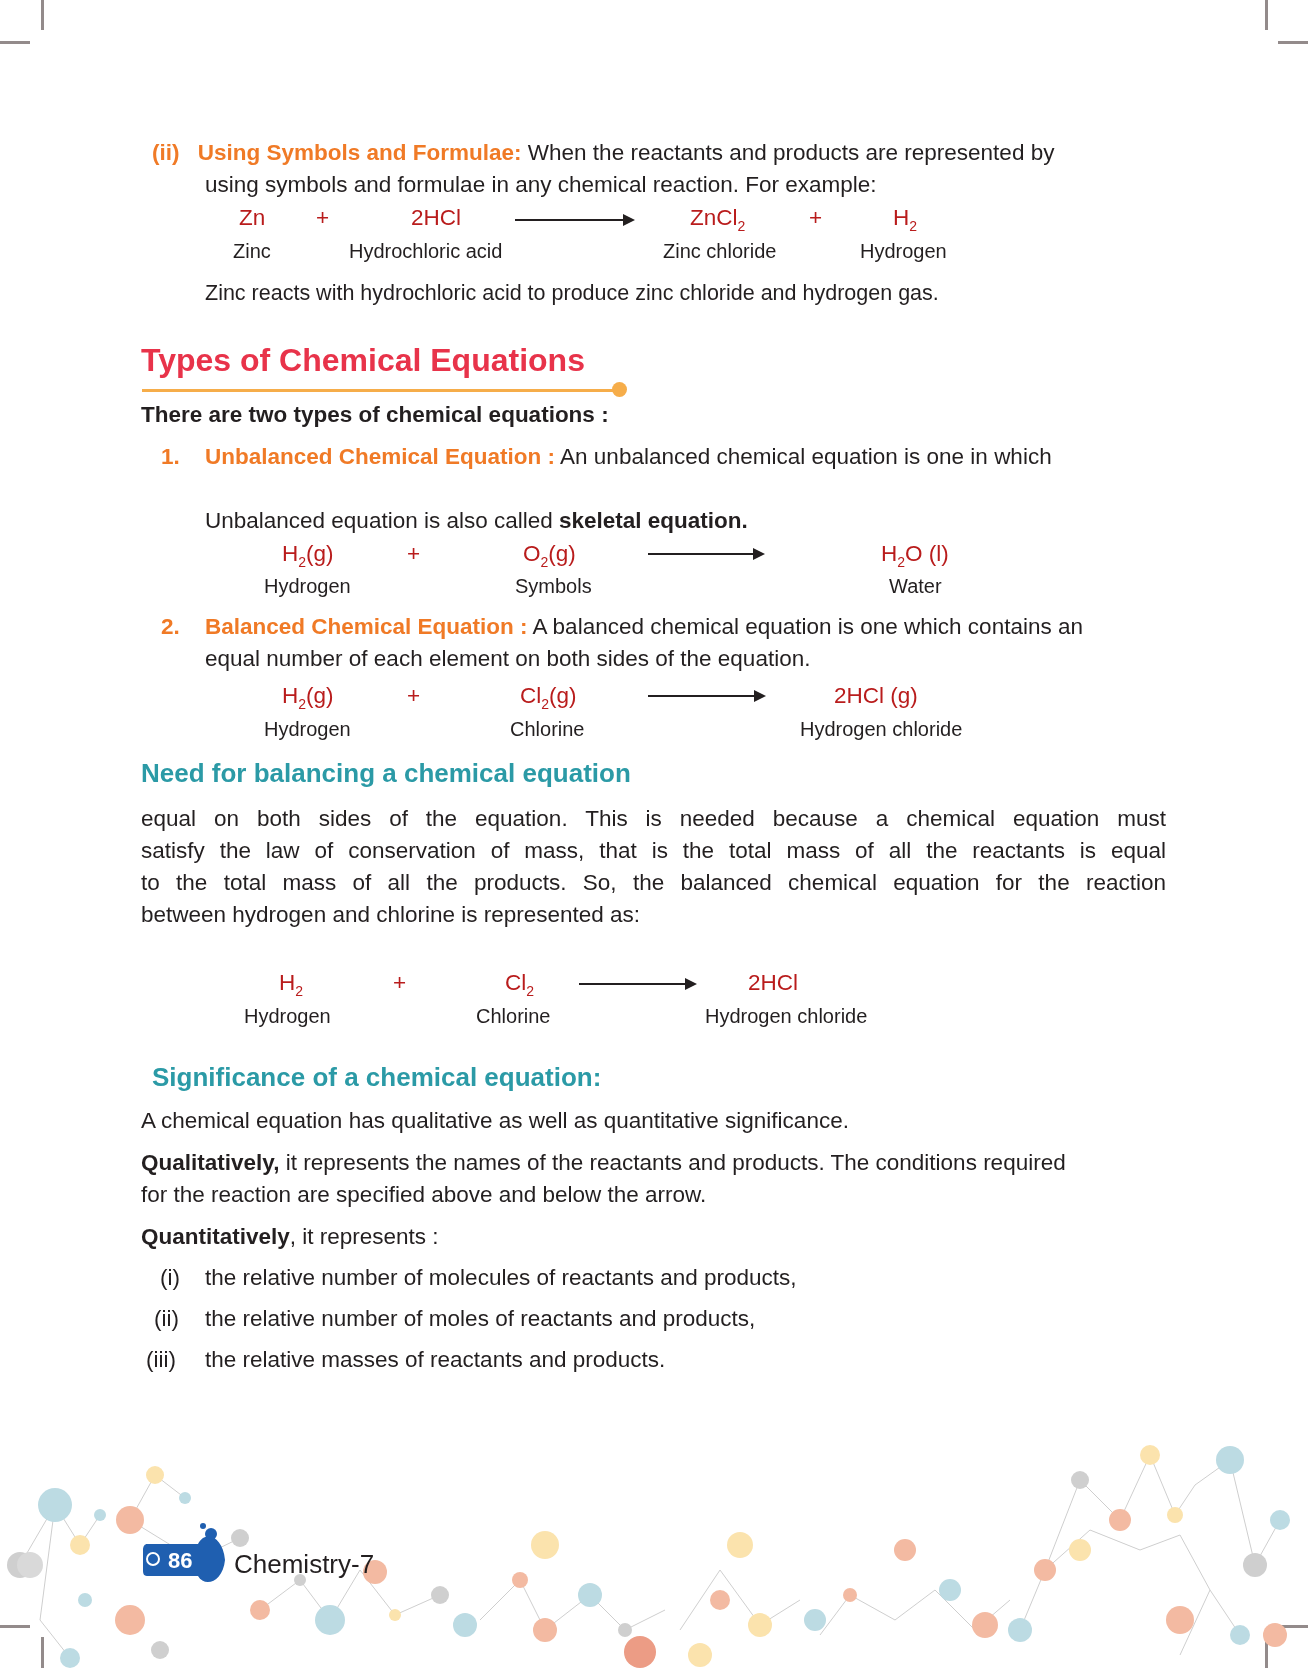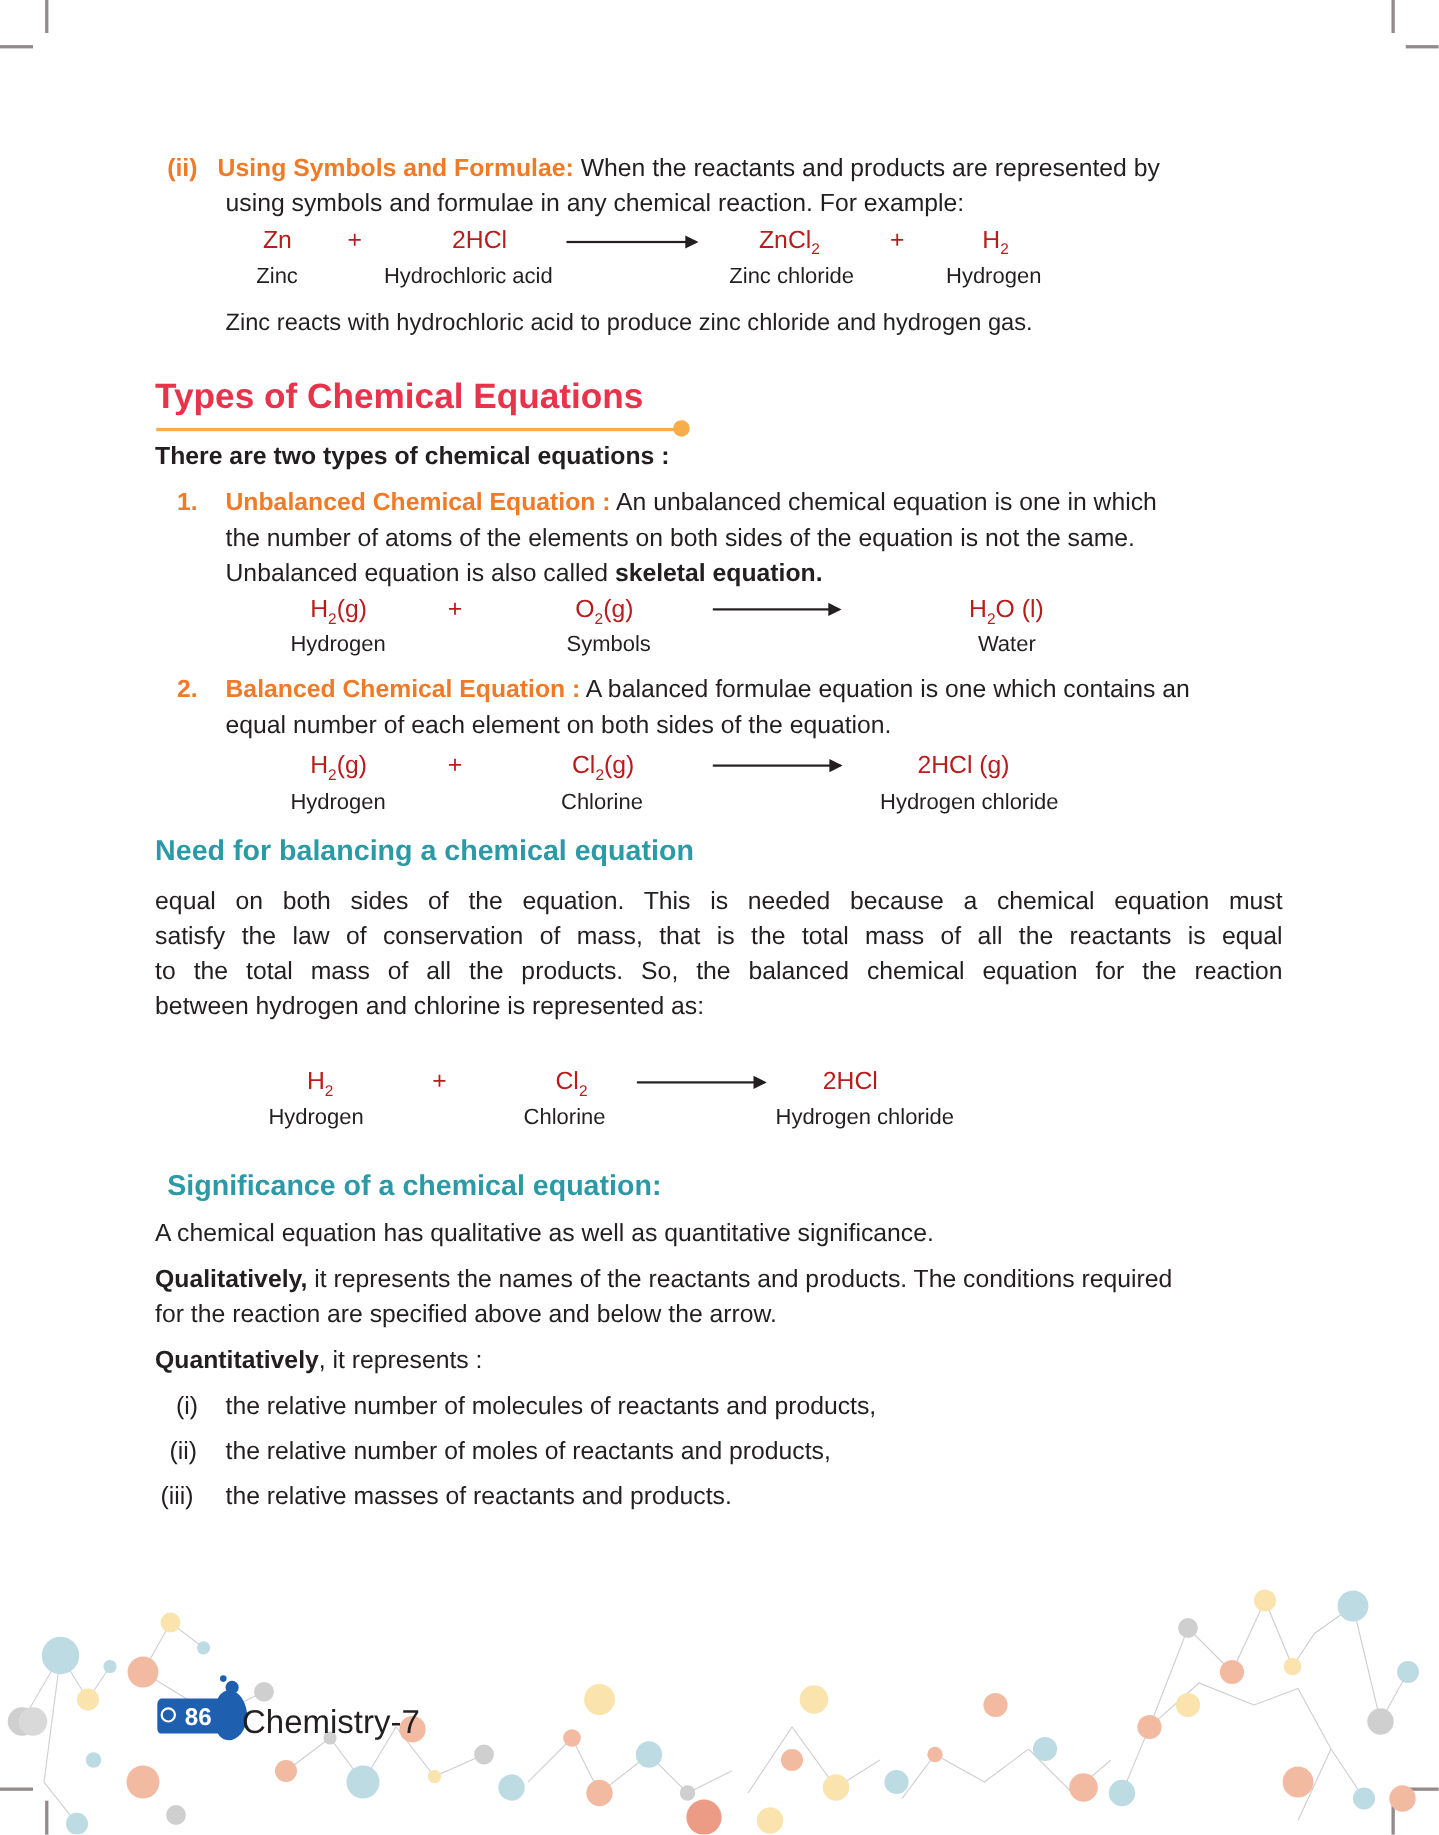--- a/index.html
+++ b/index.html
@@ -28,21 +28,21 @@
   .arrow::after {
     content: ""; position: absolute; right: -2px; top: -5px;
     border-left: 12px solid #231f20; border-top: 6px solid transparent; border-bottom: 6px solid transparent;
   }
 
   .num { position: absolute; font-size: 22.5px; line-height: 32px; font-weight: bold; color: #f07a26; }
 
   .footer-bg { position: absolute; left: 0; top: 1420px; width: 1308px; height: 248px; }
   .badge { position: absolute; left: 145px; top: 1545px; width: 80px; height: 36px; }
   .badge-text { position: absolute; left: 168px; top: 1548px; font-size: 22px; color: #ffffff; font-weight: bold; }
-  .footer-title { position: absolute; left: 220px; top: 1549px; font-size: 30px; color: #231f20; }
+  .footer-title { position: absolute; left: 234px; top: 1549px; font-size: 26px; color: #231f20; }
 </style>
 </head>
 <body>
 
 <div class="page">
 
   <div class="crop" style="left:41px;top:0;width:3px;height:30px;"></div>
   <div class="crop" style="left:0;top:41px;width:30px;height:3px;"></div>
   <div class="crop" style="left:1265px;top:0;width:3px;height:30px;"></div>
   <div class="crop" style="left:1278px;top:41px;width:30px;height:3px;"></div>
@@ -79,41 +79,40 @@
   <div class="h1-line"></div>
   <div class="h1-dot"></div>
 
   <div class="txt bold" style="left:141px;top:399px;">There are two types of chemical equations :</div>
 
   <div class="num" style="left:161px;top:441px;">1.</div>
   <div class="txt" style="left:205px;top:441px;">
     <span class="orange">Unbalanced Chemical Equation :</span>
     <span>An unbalanced chemical equation is one in which</span>
   </div>
-  <div class="txt" style="left:205px;top:473px;">the number of atoms of the elements on both sides of the equation is not the same.</div>
   <div class="txt" style="left:205px;top:505px;">
     <span>Unbalanced equation is also called </span><span class="bold">skeletal equation.</span>
   </div>
 
   <div>
     <div class="eq" style="left:282px;top:541px;"><span>H</span><sub>2</sub><span>(g)</span></div>
     <div class="eq" style="left:407px;top:541px;">+</div>
     <div class="eq" style="left:523px;top:541px;"><span>O</span><sub>2</sub><span>(g)</span></div>
     <div class="arrow" style="left:648px;top:553px;width:115px;"></div>
     <div class="eq" style="left:881px;top:541px;"><span>H</span><sub>2</sub><span>O (l)</span></div>
 
     <div class="lbl" style="left:264px;top:574px;">Hydrogen</div>
     <div class="lbl" style="left:515px;top:574px;">Symbols</div>
     <div class="lbl" style="left:889px;top:574px;">Water</div>
   </div>
 
   <div class="num" style="left:161px;top:611px;">2.</div>
   <div class="txt" style="left:205px;top:611px;">
     <span class="orange">Balanced Chemical Equation :</span>
-    <span>A balanced formulae equation is one which contains an</span>
+    <span>A balanced chemical equation is one which contains an</span>
   </div>
   <div class="txt" style="left:205px;top:643px;">equal number of each element on both sides of the equation.</div>
 
   <div>
     <div class="eq" style="left:282px;top:683px;"><span>H</span><sub>2</sub><span>(g)</span></div>
     <div class="eq" style="left:407px;top:683px;">+</div>
     <div class="eq" style="left:520px;top:683px;"><span>Cl</span><sub>2</sub><span>(g)</span></div>
     <div class="arrow" style="left:648px;top:695px;width:116px;"></div>
     <div class="eq" style="left:834px;top:683px;">2HCl (g)</div>
 

